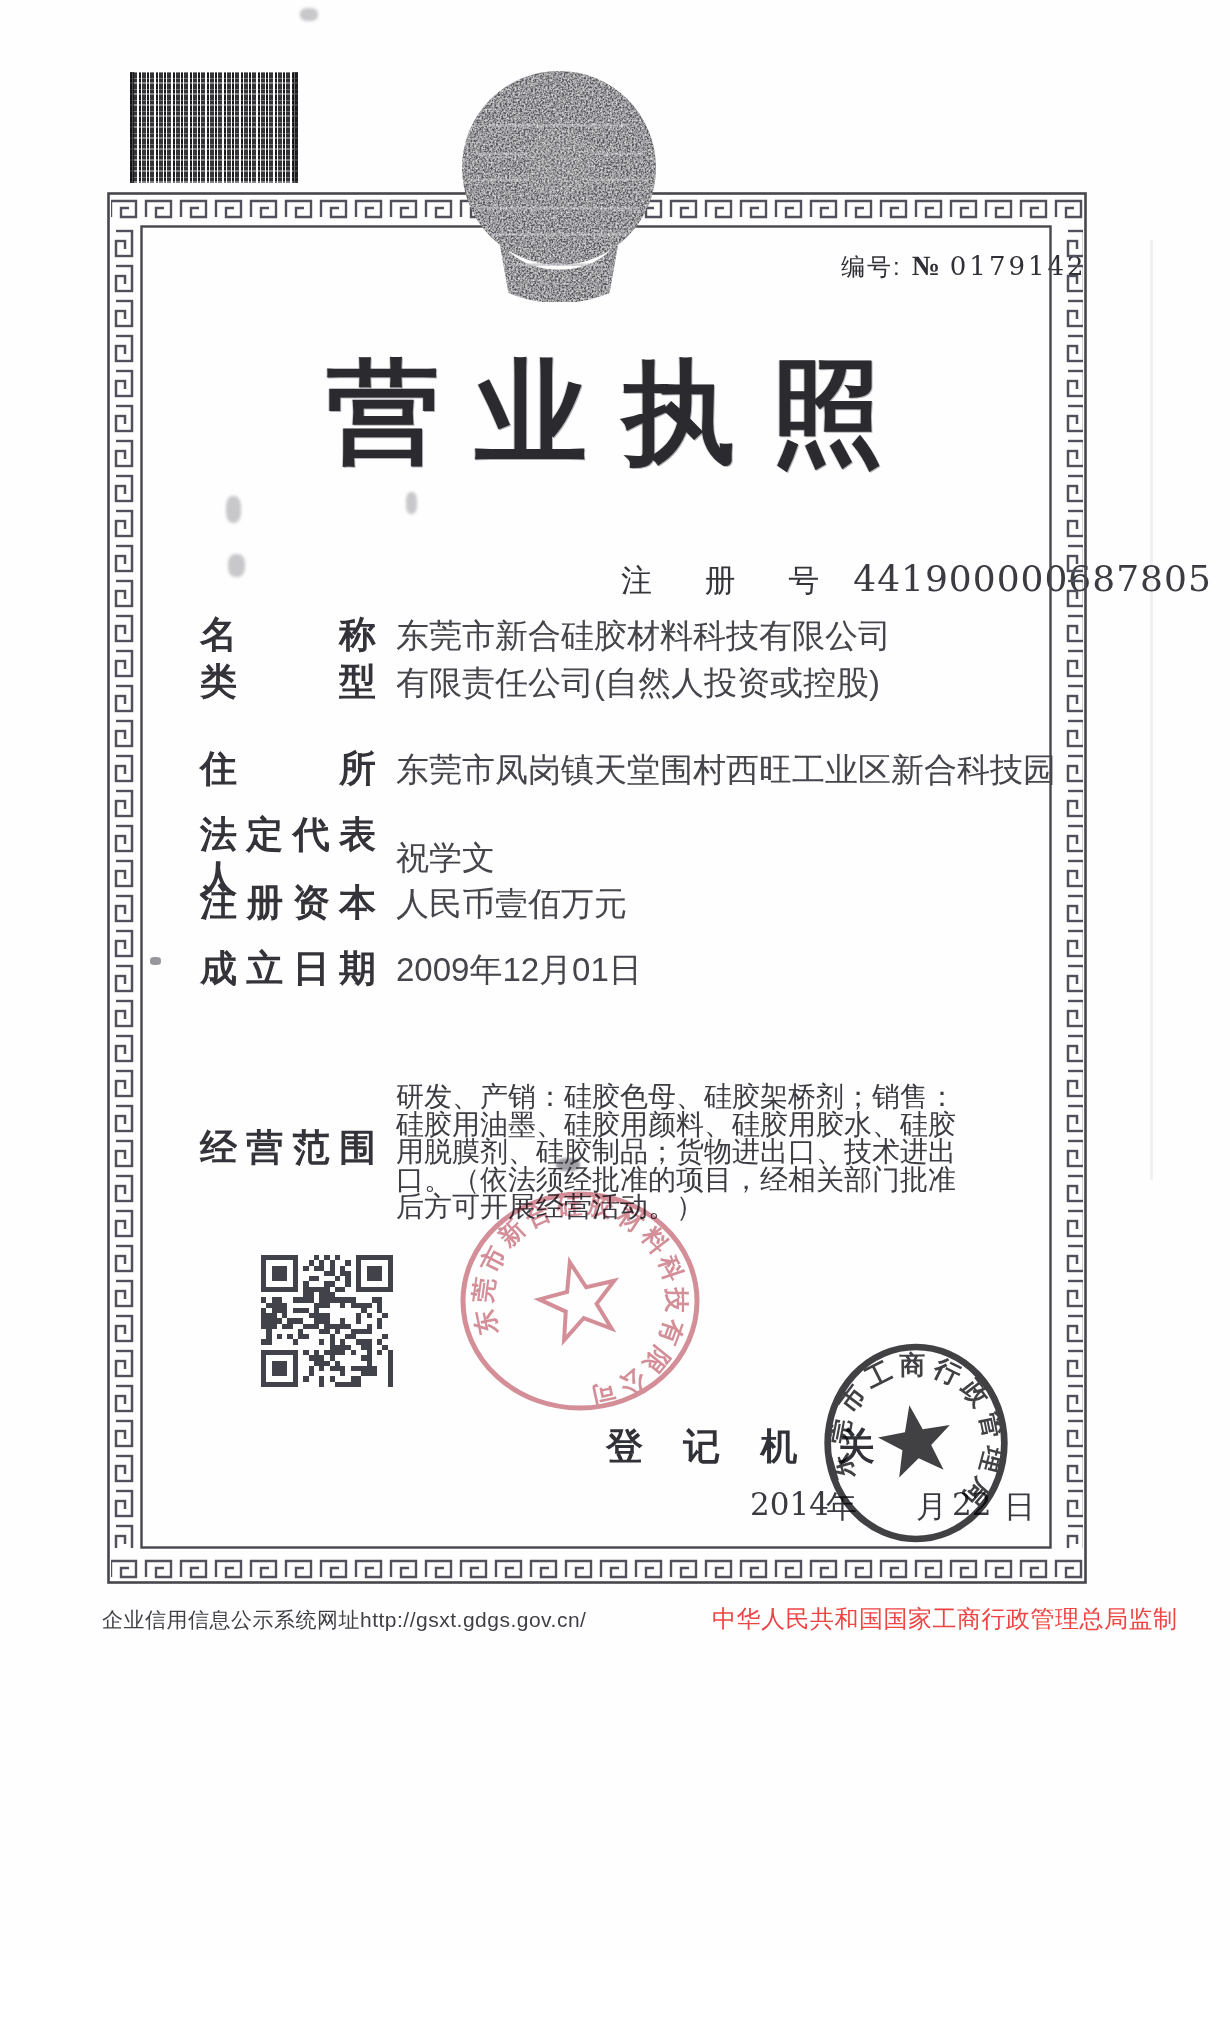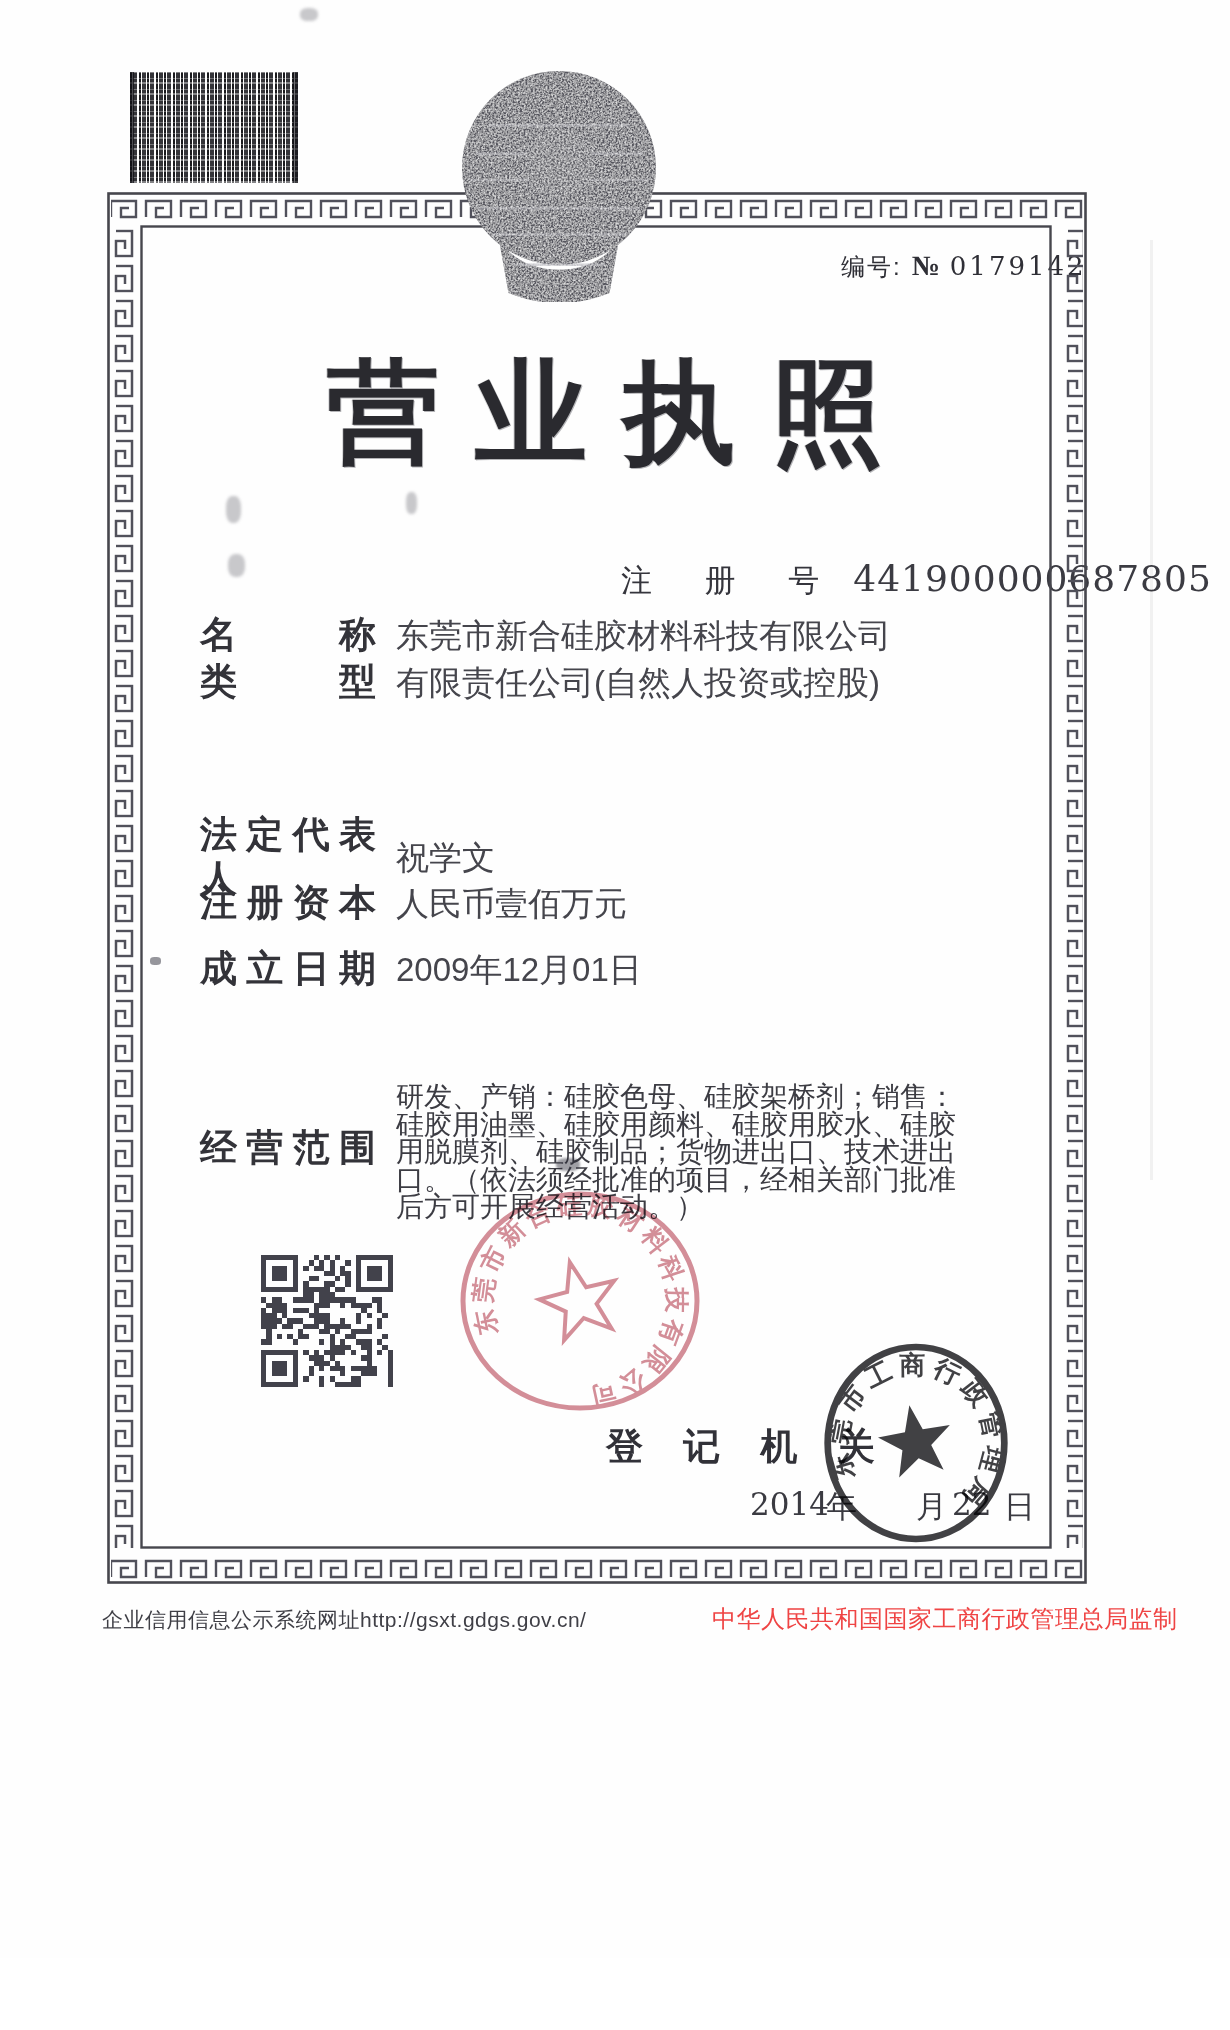--- a/index.html
+++ b/index.html
@@ -148,20 +148,24 @@
   </div>
 
   <div class="field" style="top:612px">
     <span class="flabel">名称</span>
     <span class="fvalue">东莞市新合硅胶材料科技有限公司</span>
   </div>
   <div class="field" style="top:659px">
     <span class="flabel">类型</span>
     <span class="fvalue">有限责任公司(自然人投资或控股)</span>
   </div>
+  <div class="field" style="top:746px">
+    <span class="flabel">住所</span>
+    <span class="fvalue">东莞市凤岗镇天堂围村西旺工业区新合科技园</span>
+  </div>
   <div class="field" style="top:813px">
     <span class="flabel">法定代表人</span>
     <span class="fvalue">祝学文</span>
   </div>
   <div class="field" style="top:880px">
     <span class="flabel">注册资本</span>
     <span class="fvalue">人民币壹佰万元</span>
   </div>
   <div class="field" style="top:946px">
     <span class="flabel">成立日期</span>

